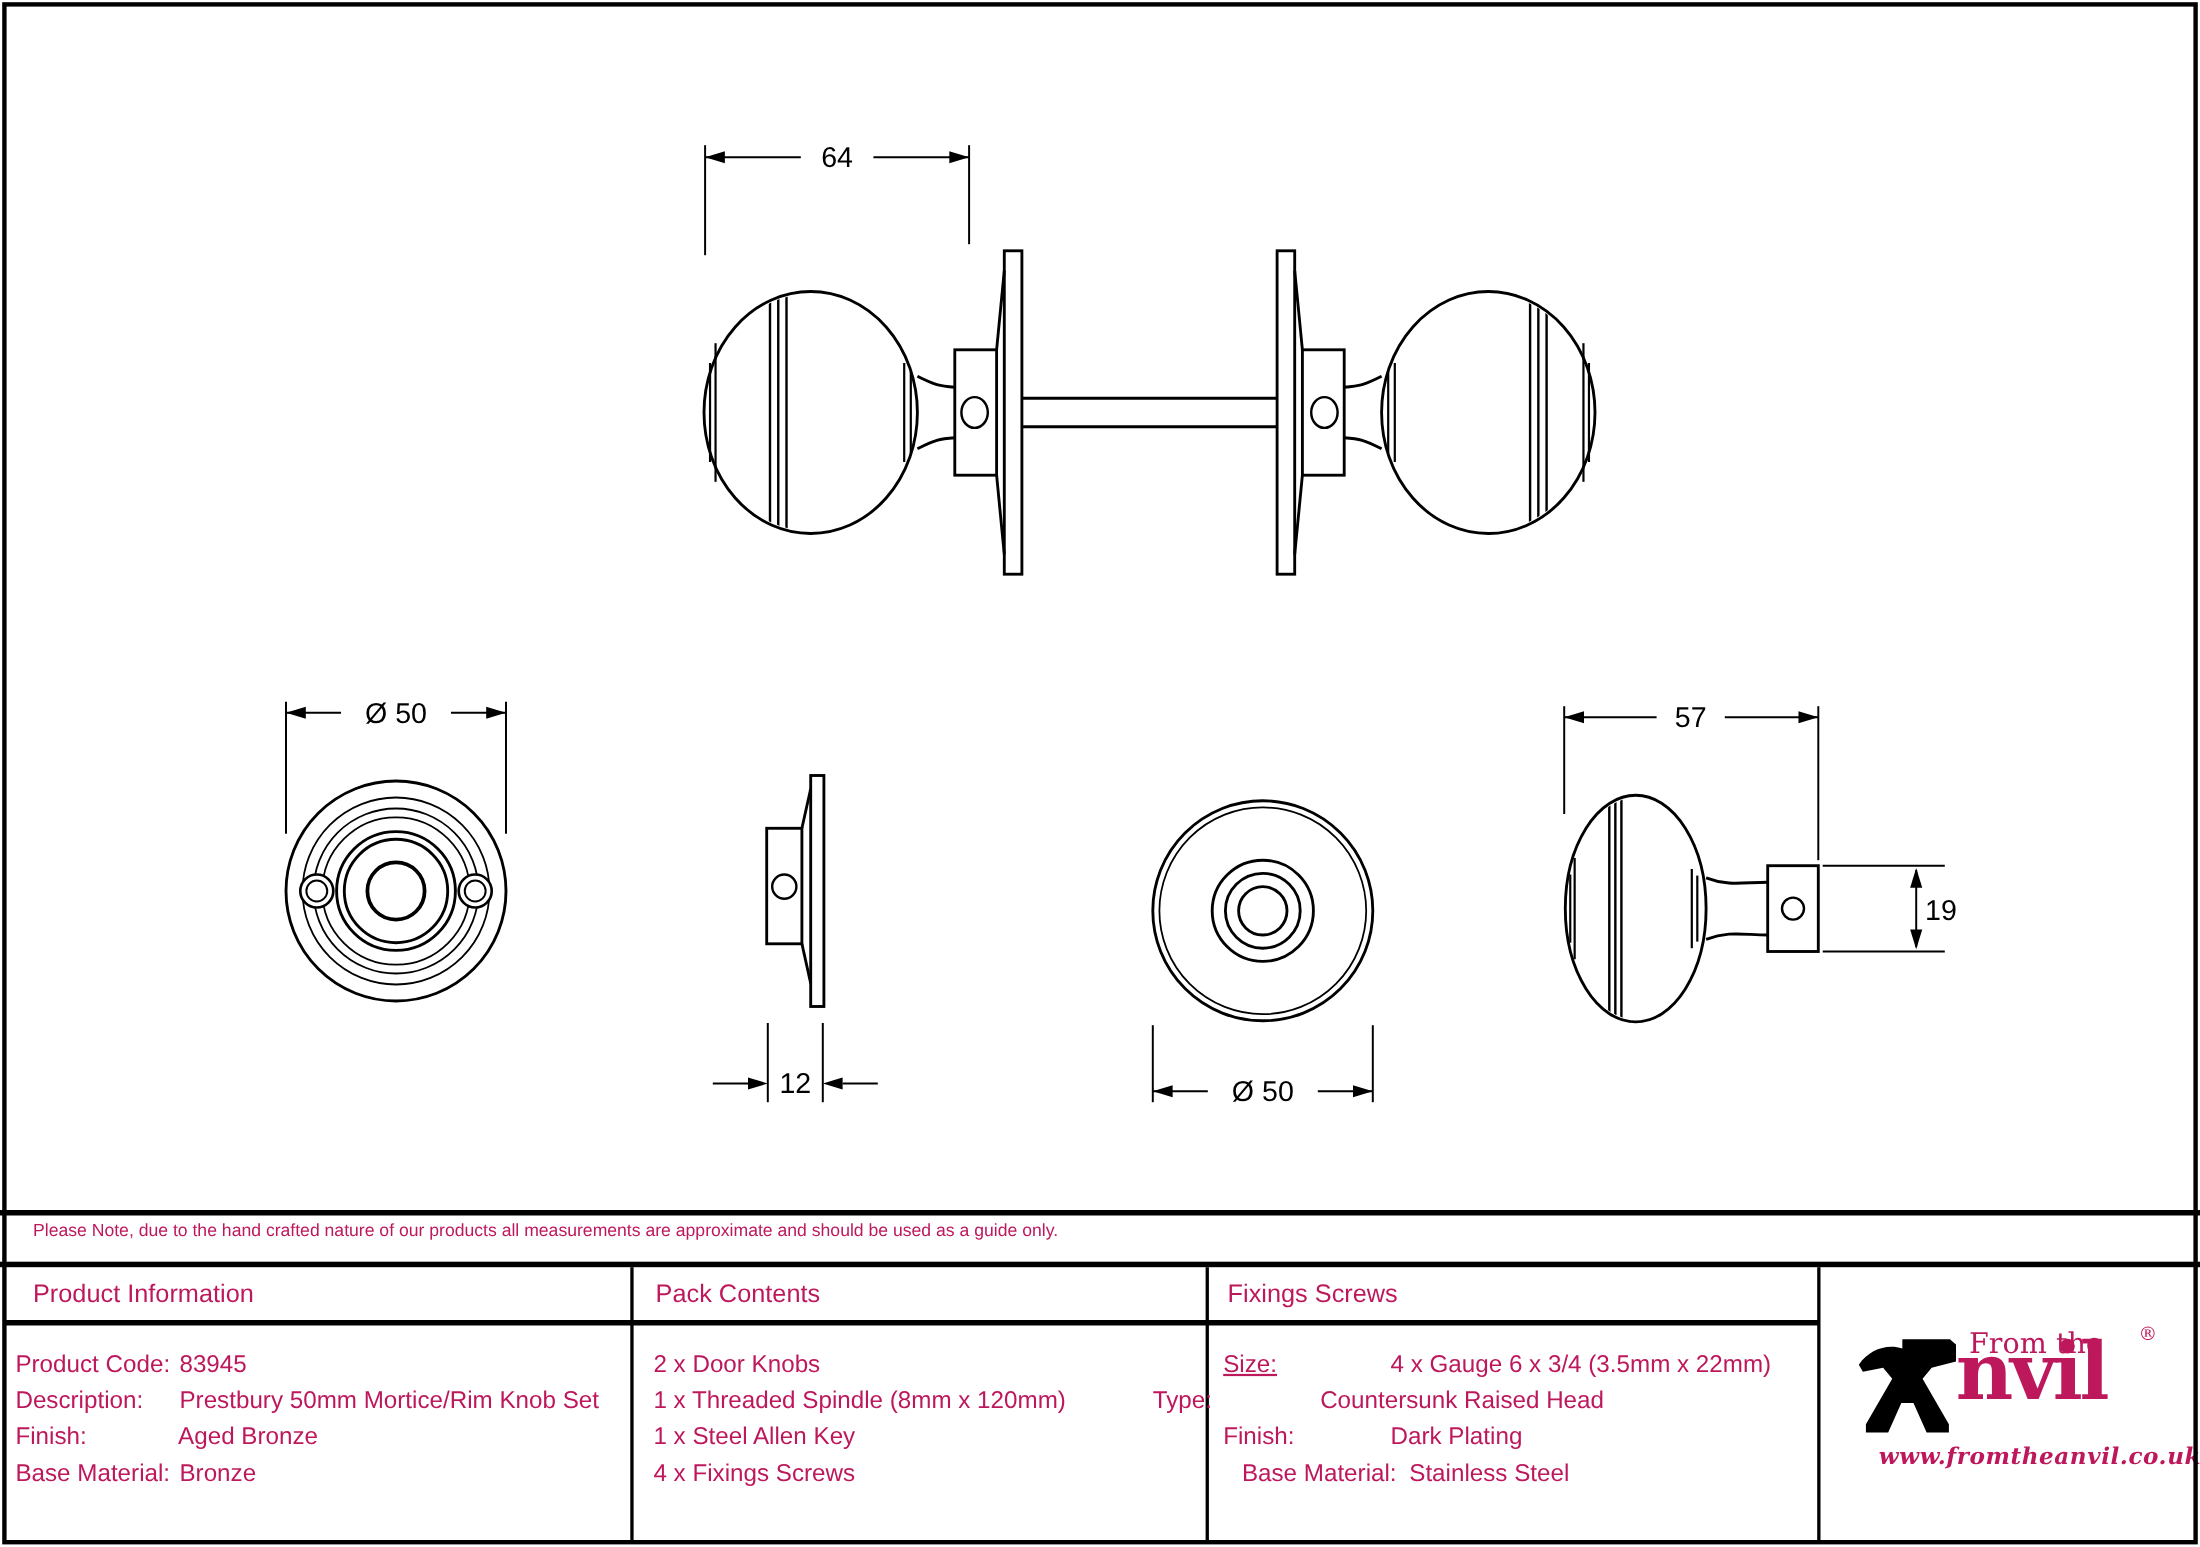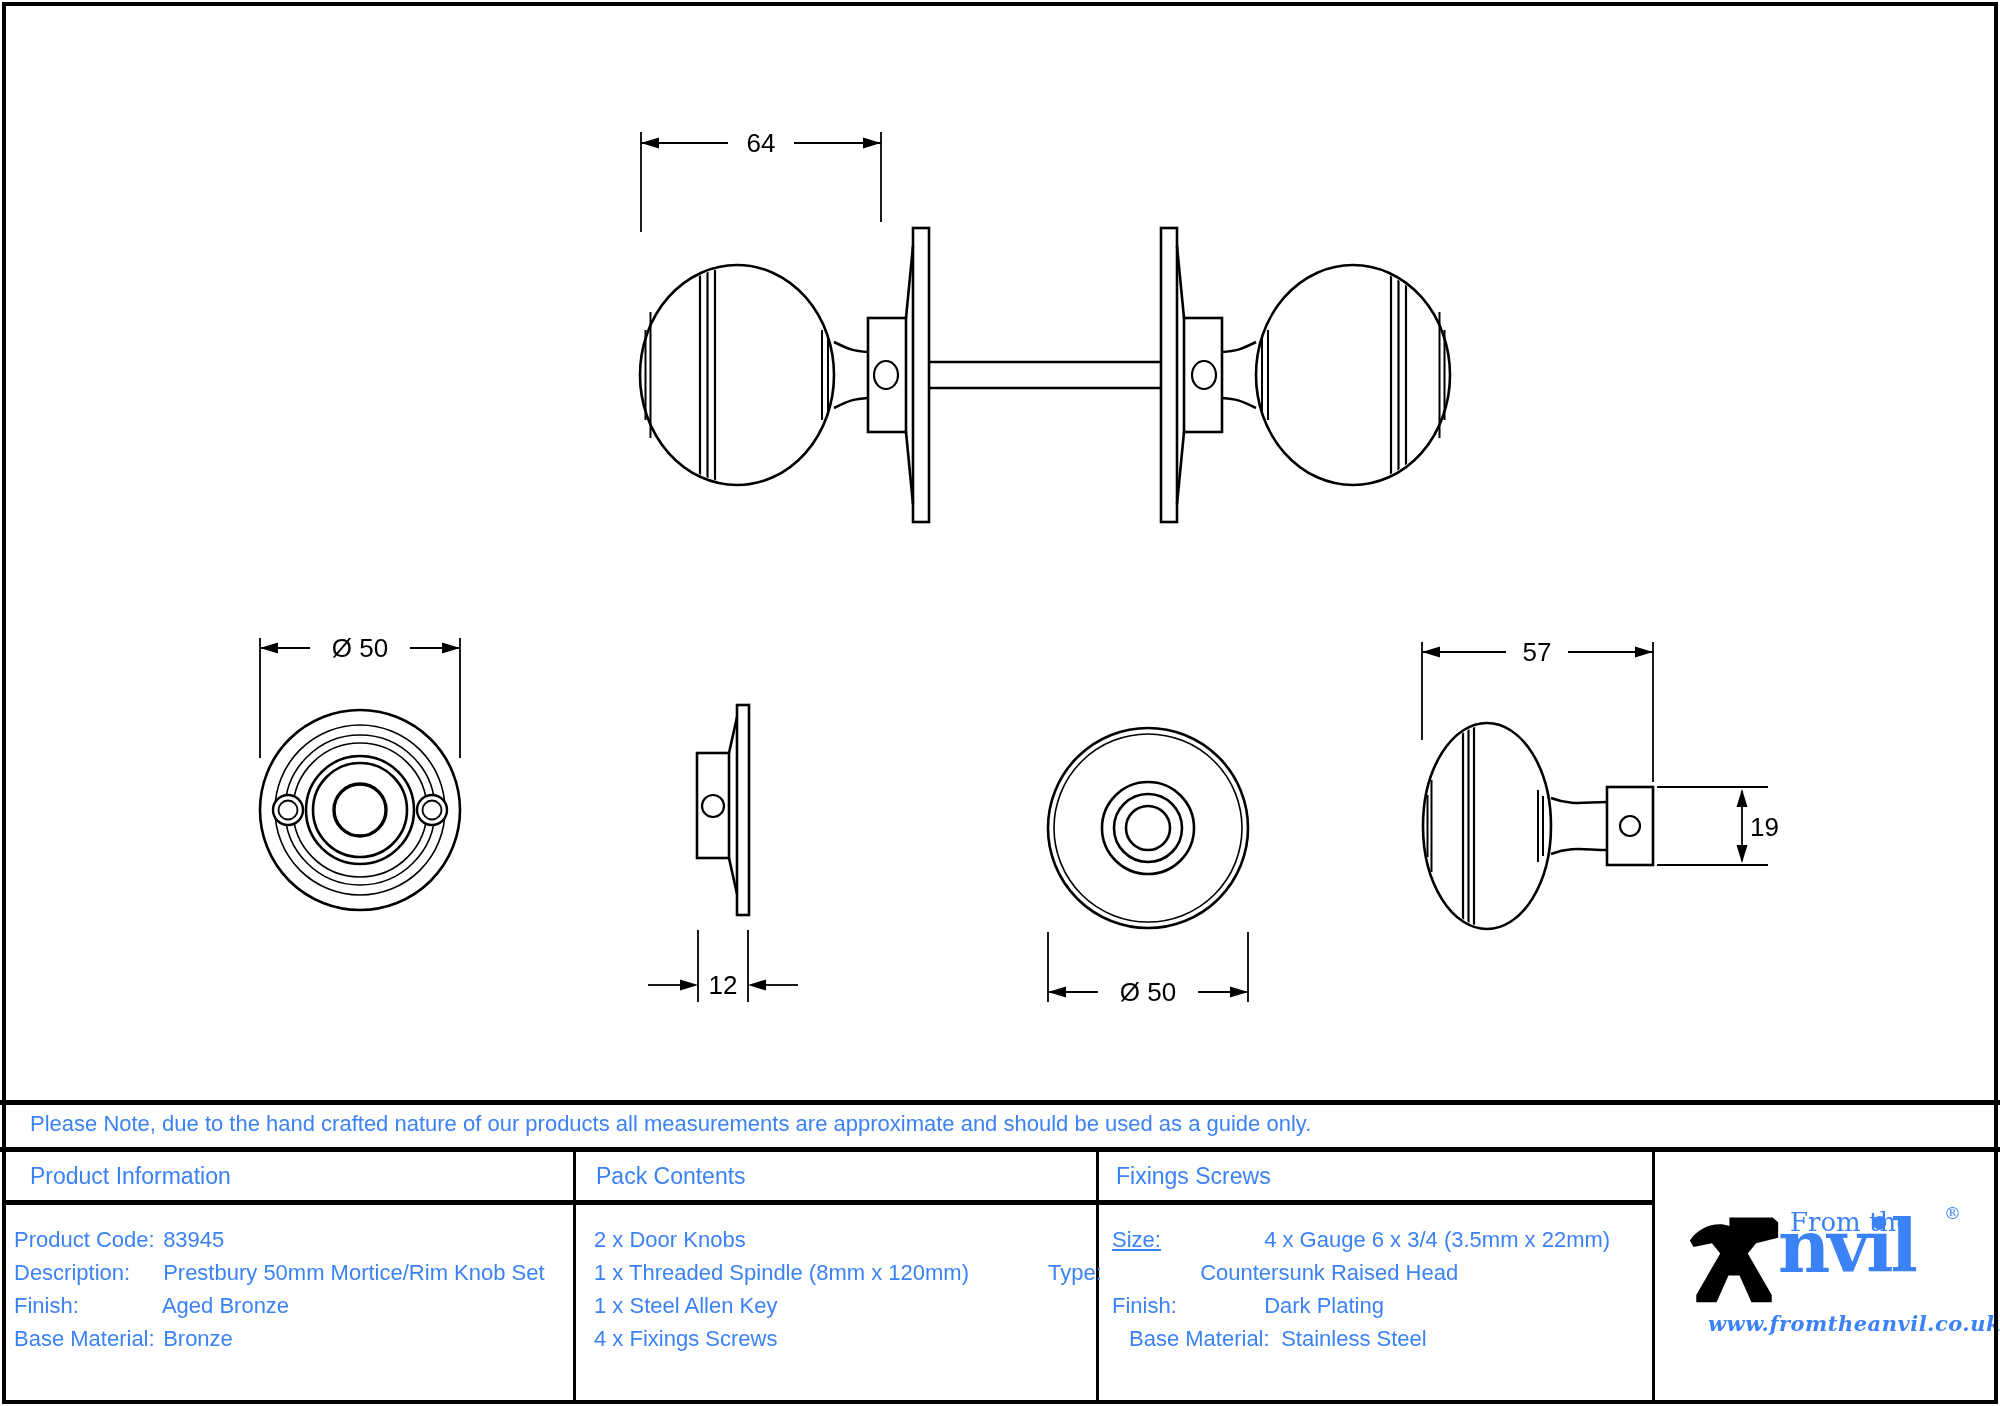--- a/index.html
+++ b/index.html
@@ -1,21 +1,21 @@
 <!DOCTYPE html>
 <html><head>
 <meta charset="utf-8">
 <style>
   html,body{margin:0;padding:0;background:#fff;}
   .sheet{position:relative;width:2000px;height:1406px;background:#fff;overflow:hidden;
-         font-family:"Liberation Sans","DejaVu Sans",sans-serif;color:#3b82f6;}
+         font-family:"Liberation Sans","DejaVu Sans",sans-serif;color:#be185d;}
   .page-border{position:absolute;inset:2px;border:4px solid #000;pointer-events:none;}
   .rule{position:absolute;background:#000;}
   .abs{position:absolute;}
-  .note-text{position:absolute;left:30px;top:1111px;font-size:22px;}
+  .note-text{position:absolute;left:30px;top:1111px;font-size:16px;}
   .hdr{position:absolute;top:1163px;font-size:23px;}
   .cell-line{position:absolute;font-size:22px;white-space:nowrap;}
   .lbl{display:inline-block;}
   svg text{font-family:"Liberation Sans","DejaVu Sans",sans-serif;}
   
   .logo{position:absolute;left:1686px;top:1203px;width:290px;height:175px;text-align:center;}
   .logo .fromthe{position:absolute;left:104px;top:4px;font-family:"DejaVu Serif","Liberation Serif",serif;font-size:26px;}
   .logo .wordmark{position:absolute;left:92px;top:8px;font-family:"DejaVu Serif","Liberation Serif",serif;
                   font-size:72px;font-weight:600;letter-spacing:-3px;line-height:1;}
   .logo .reg{position:absolute;left:258px;top:0px;font-family:"DejaVu Serif",serif;font-size:17px;}

